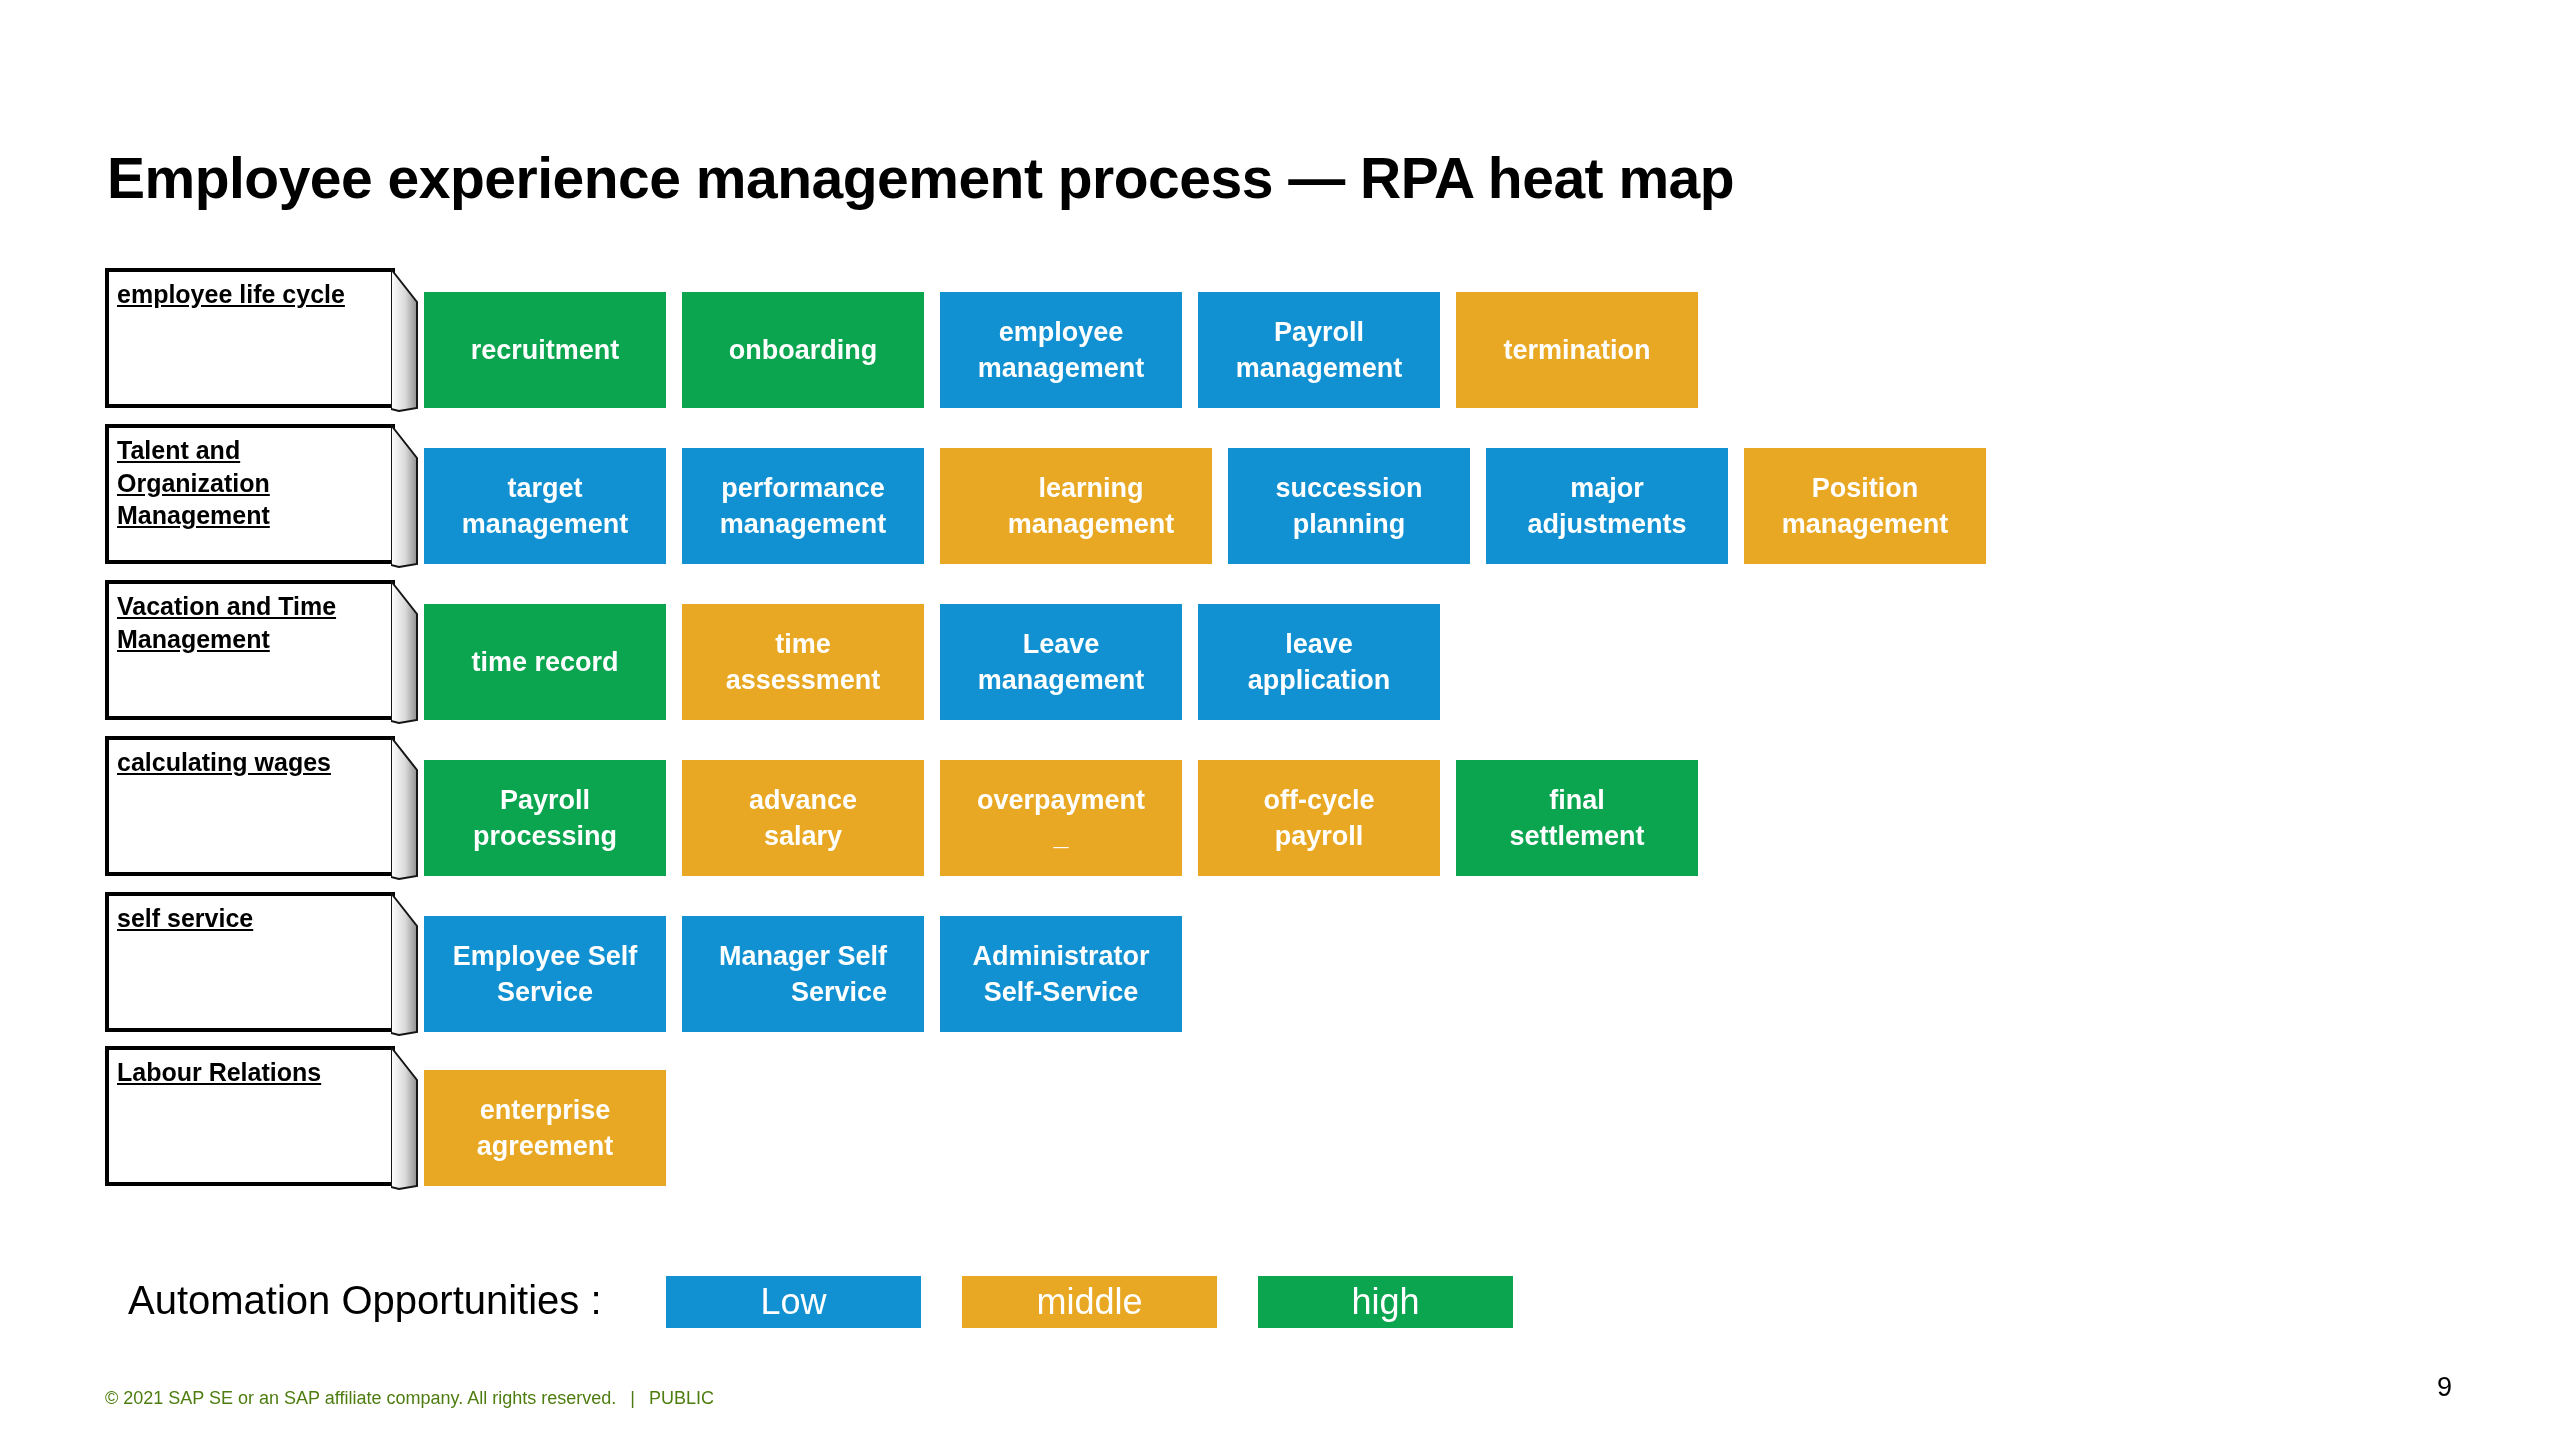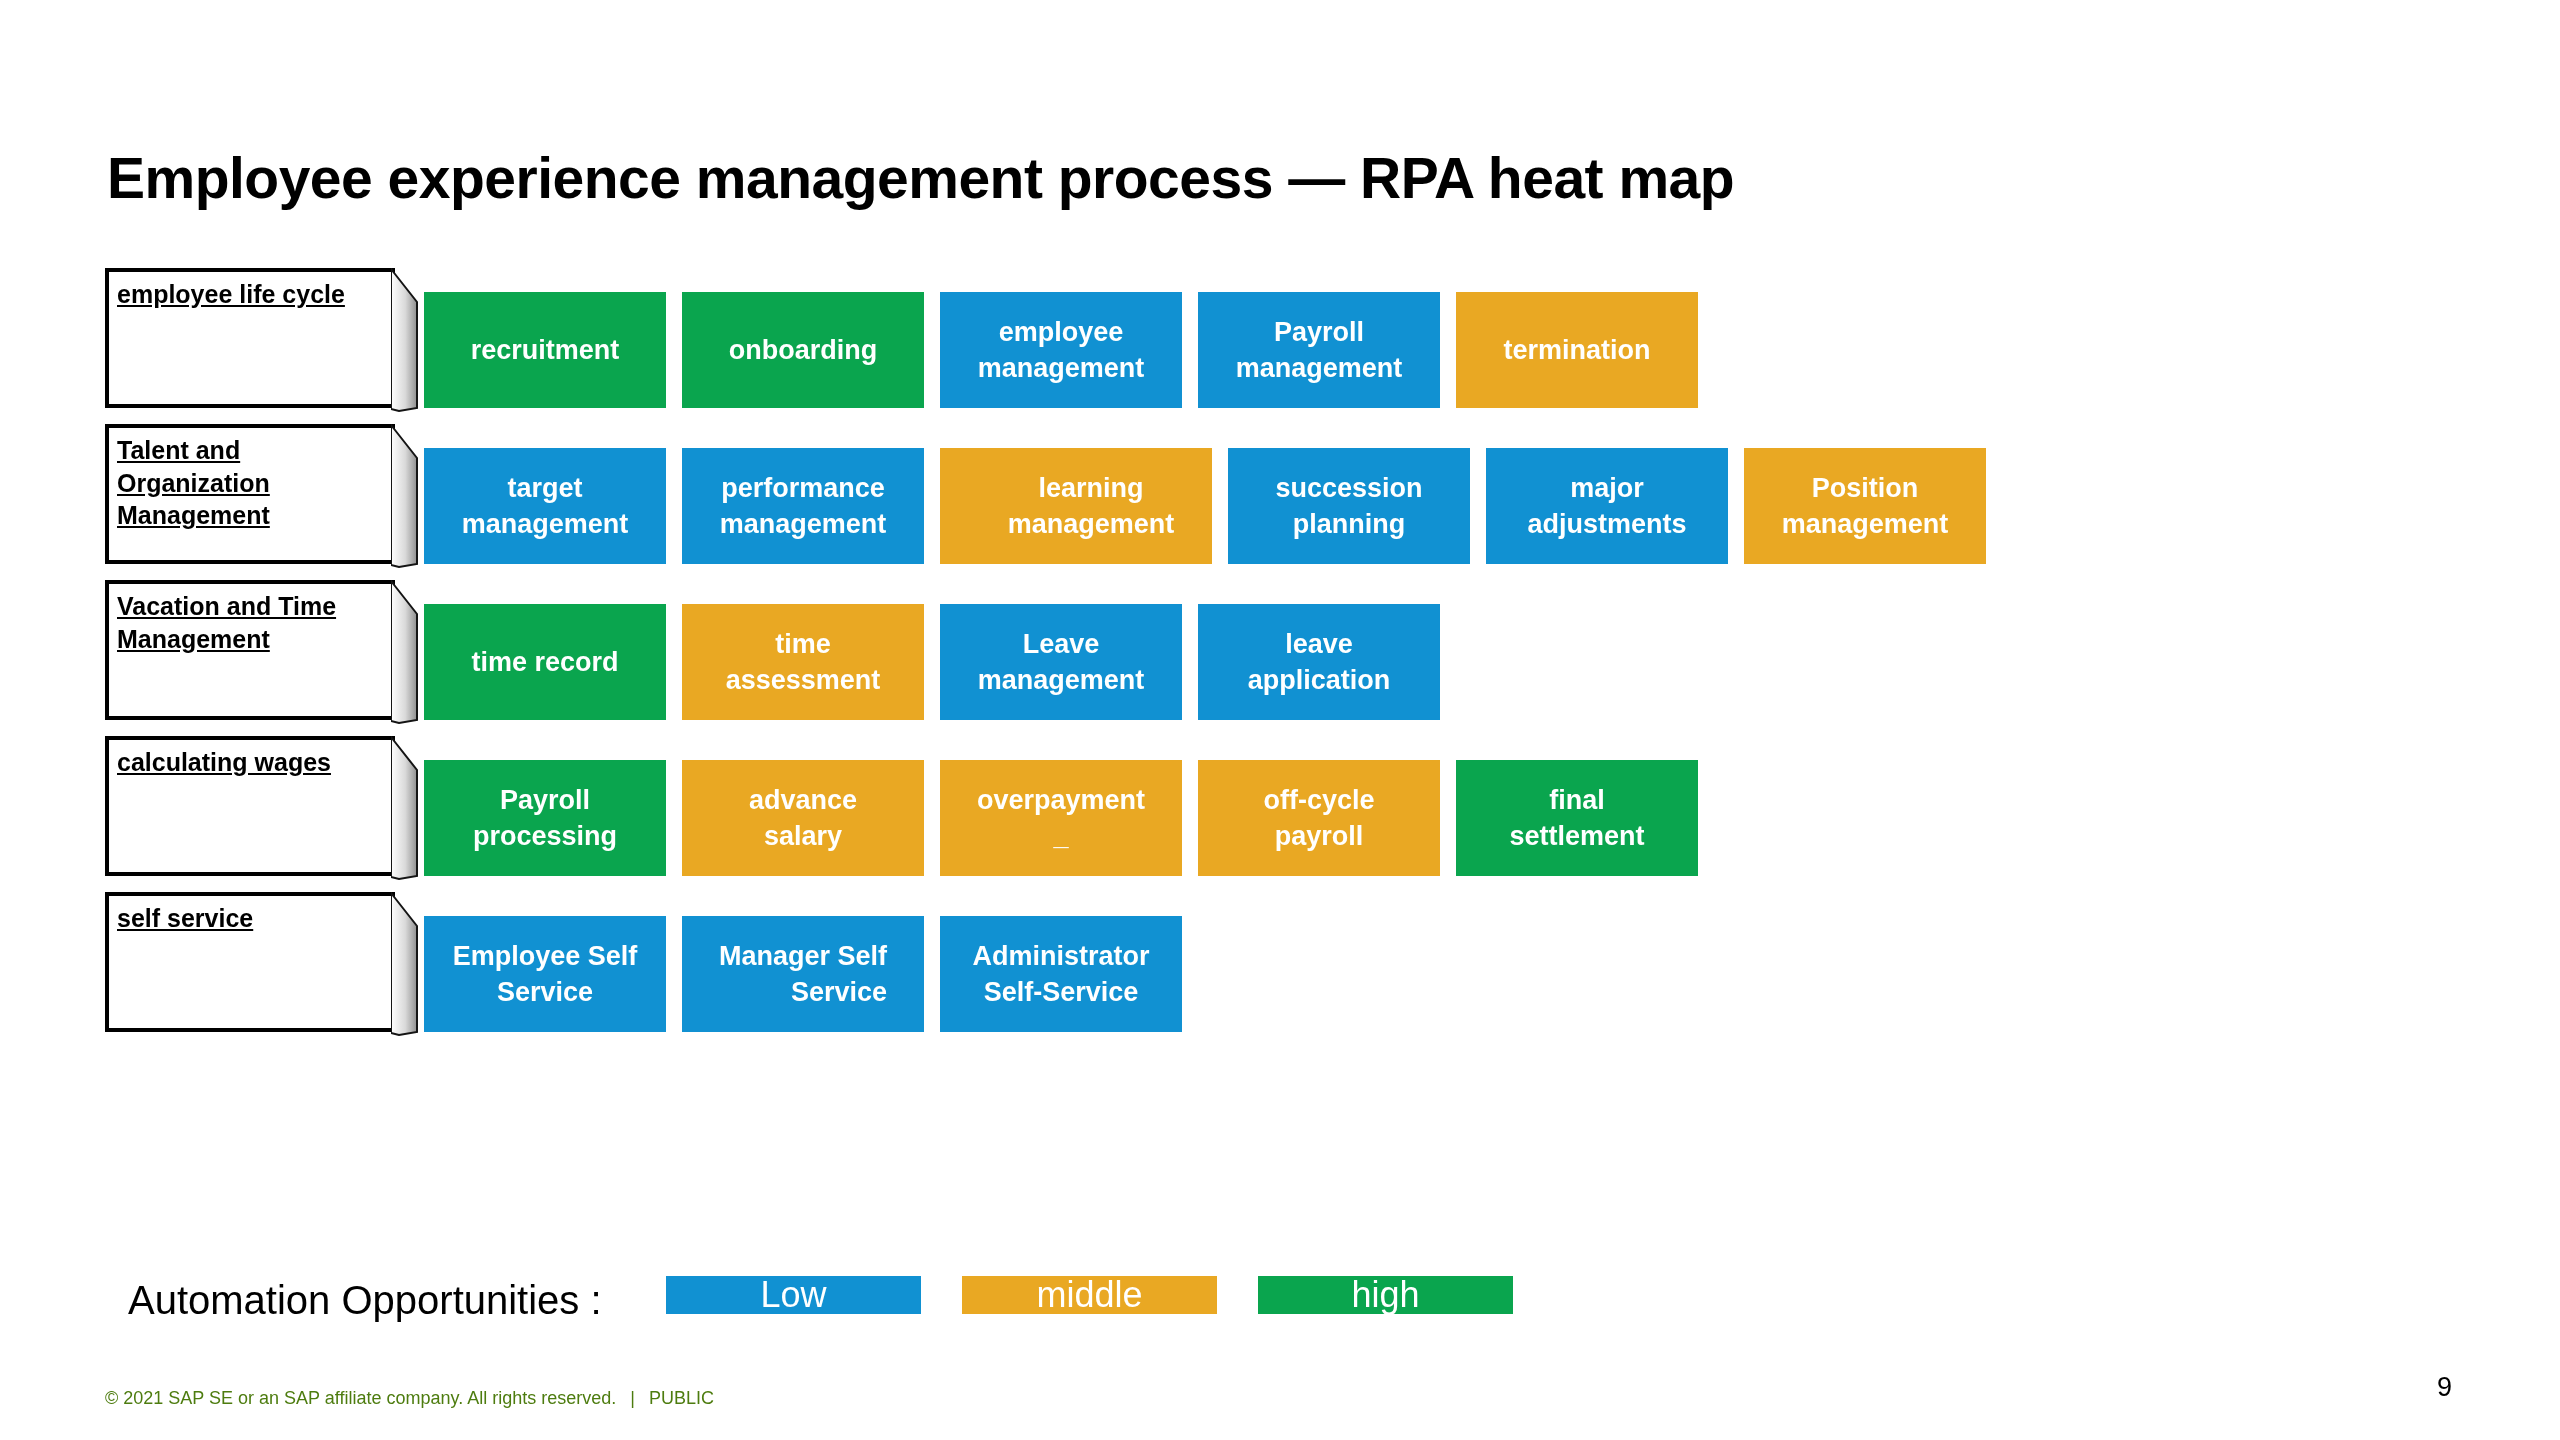--- a/index.html
+++ b/index.html
@@ -22,21 +22,21 @@
   .fold{position:absolute;left:282px;top:-4px;width:28px;height:144px;z-index:1;}
   .boxes{position:absolute;left:424px;top:24px;display:flex;gap:16px;}
   .box{
     width:242px;height:116px;display:flex;align-items:center;justify-content:center;
     color:#ffffff;font-weight:700;font-size:27px;line-height:1.35;text-align:center;
     white-space:pre-line;
   }
   .legend{position:absolute;left:0;top:1272px;width:2560px;height:60px;}
   .legend-title{position:absolute;left:128px;top:6px;font-size:40px;font-weight:400;white-space:nowrap;}
   .legend-box{
-    position:absolute;top:4px;width:255px;height:38px;display:flex;align-items:center;
+    position:absolute;top:4px;width:255px;height:52px;display:flex;align-items:center;
     justify-content:center;color:#fff;font-size:36px;font-weight:400;
   }
   .legend-box.l0{left:666px;} .legend-box.l1{left:962px;} .legend-box.l2{left:1258px;}
   .footer{
     position:absolute;left:105px;top:1388px;font-size:18px;font-weight:400;color:#4d7c0f;
     display:flex;align-items:center;gap:14px;white-space:nowrap;
   }
   .page-number{position:absolute;left:2437px;top:1372px;font-size:27px;font-weight:400;}
   .defs-holder{position:absolute;width:0;height:0;}
 </style>
@@ -147,20 +147,32 @@
     <div class="boxes">
       <div class="box" style="background: rgb(17, 145, 210);"><span>Employee Self
 Service</span></div>
       <div class="box" style="background: rgb(17, 145, 210); text-align: right;"><span>Manager Self
 Service</span></div>
       <div class="box" style="background: rgb(17, 145, 210);"><span>Administrator
 Self-Service</span></div>
     </div>
   </div>
 
+  <div class="row" style="top:1046px">
+    <div class="label-box">
+      <span class="label-text">Labour Relations</span>
+      <svg class="fold" viewBox="0 0 28 144" preserveAspectRatio="none">
+        <polygon points="0,1 26,34 26,140 8,143 0,141" fill="url(#foldGrad)" stroke="#141414" stroke-width="2"></polygon>
+      </svg>
+    </div>
+    <div class="boxes">
+      <div class="box" style="background: rgb(233, 168, 35);"><span>enterprise
+agreement</span></div>
+    </div>
+  </div>
 
   <div class="legend">
     <span class="legend-title">Automation Opportunities :</span>
     <div class="legend-box l0" style="background: rgb(17, 145, 210);">
         <span>Low</span>
       </div>
     <div class="legend-box l1" style="background: rgb(233, 168, 35);">
         <span>middle</span>
       </div>
     <div class="legend-box l2" style="background: rgb(10, 165, 78);">

